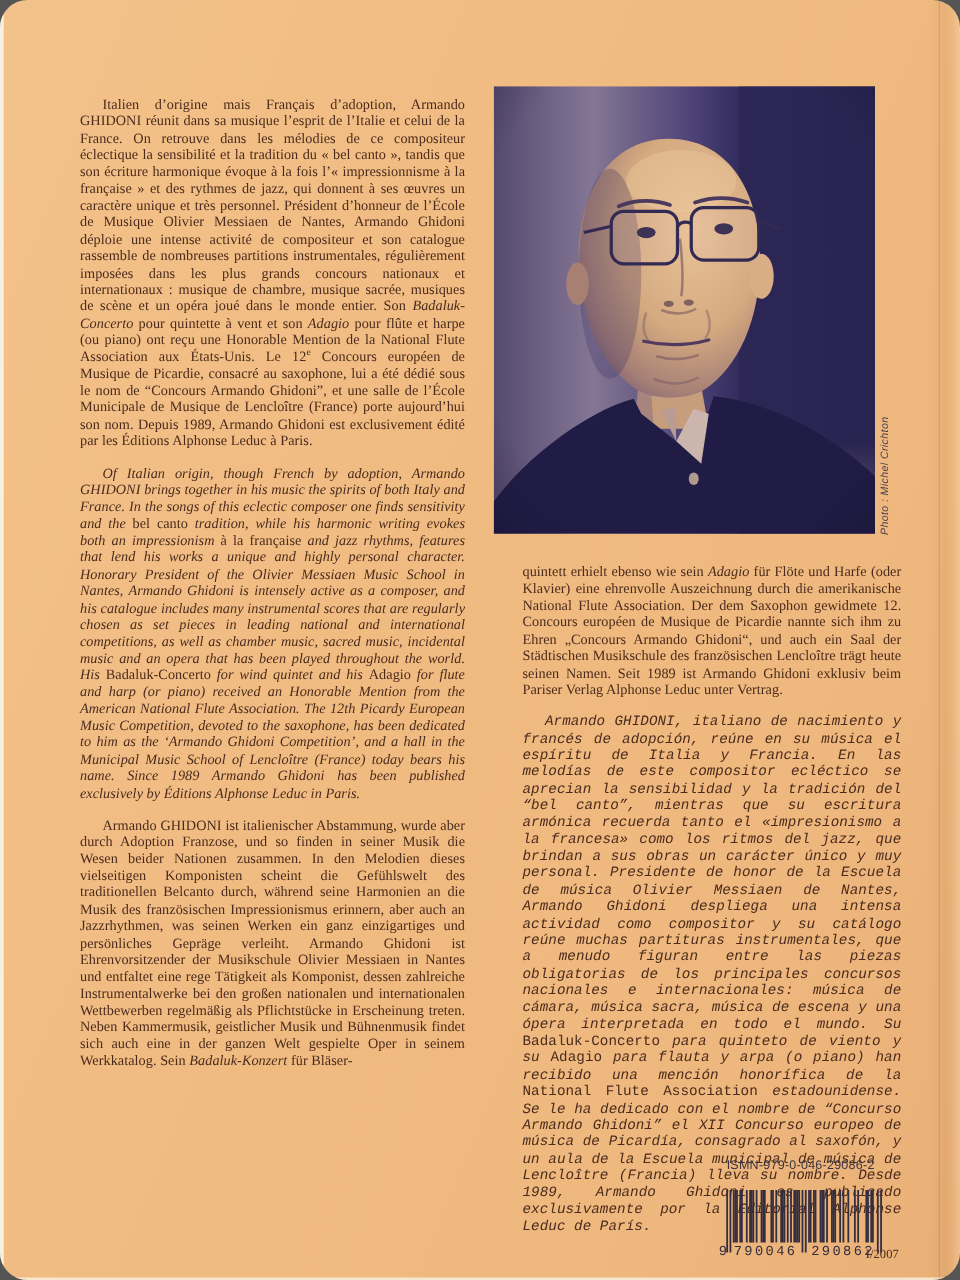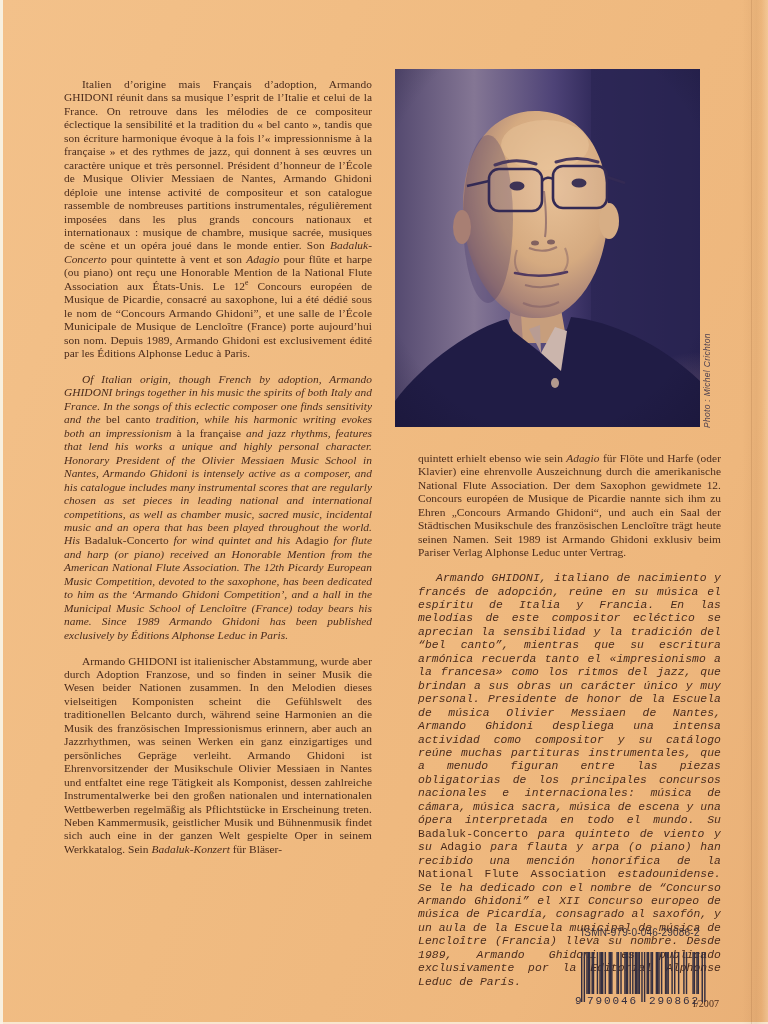--- a/index.html
+++ b/index.html
@@ -1,19 +1,20 @@
 <!DOCTYPE html>
 <html lang="fr"><head>
 <meta charset="utf-8">
 <style>
   html,body{margin:0;padding:0;background:#555;}
   .sheet{
     position:relative;width:768px;height:1024px;overflow:hidden;
     background:linear-gradient(112deg,#f3c18a 0%,#f0bb81 45%,#eeb77d 78%,#e9b077 100%);
     font-family:"Liberation Serif",serif;
+    border-radius:22px;
   }
   .edge-left{position:absolute;left:0;top:0;width:3px;height:100%;background:#f8f0df;}
   .edge-bottom{position:absolute;left:0;bottom:0;width:100%;height:2px;background:rgba(250,243,228,.8);}
   .edge-right-shade{position:absolute;right:0;top:0;width:26px;height:100%;
     background:linear-gradient(to right,rgba(120,70,30,0) 0%,rgba(120,70,30,.07) 55%,rgba(120,70,30,.02) 75%,rgba(255,240,215,.25) 100%);}
   .crease{position:absolute;left:751px;top:0;width:1px;height:100%;background:rgba(110,65,30,.14);}
 
   .col{
     position:absolute;text-align:justify;color:#4a2b1c;
     font-size:11.4px;line-height:13.45px;letter-spacing:.04px;

